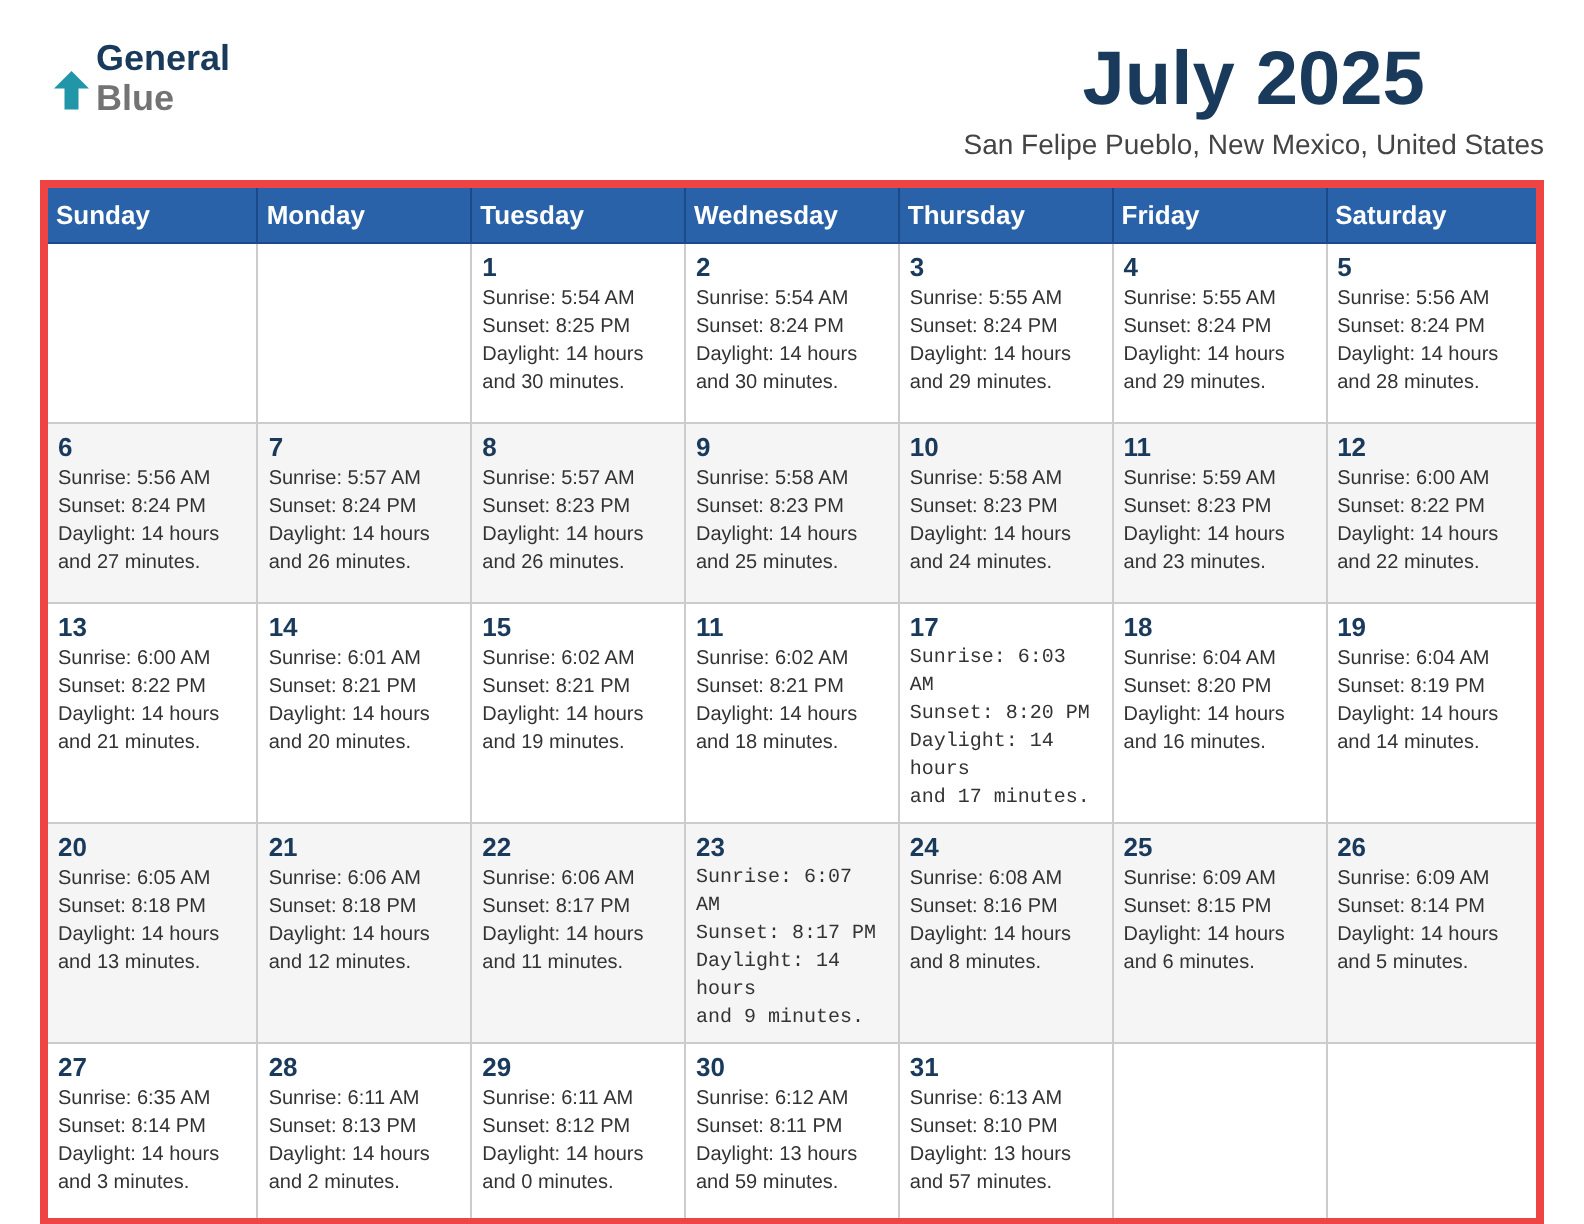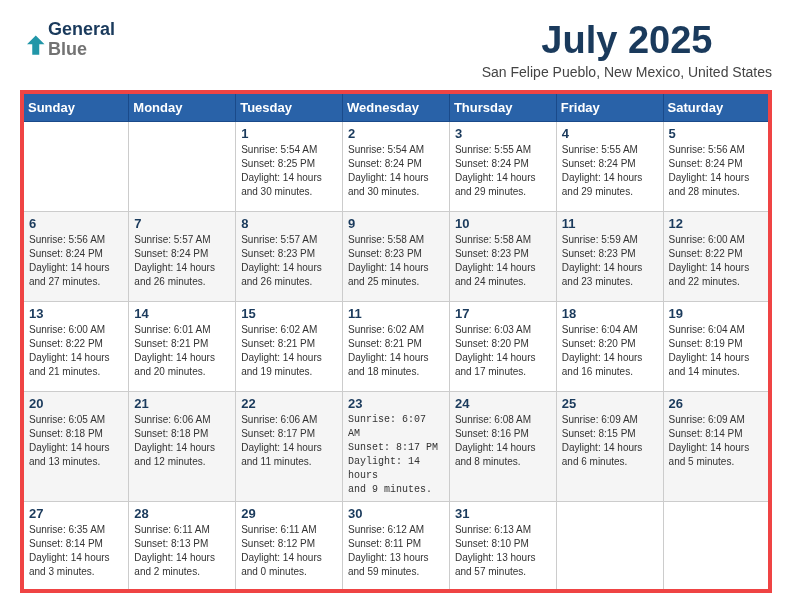--- a/index.html
+++ b/index.html
@@ -238,21 +238,21 @@
         </td>
         <td>
           <span class="day-num">11</span>
           <div class="day-info" style="white-space: pre-line;">Sunrise: 6:02 AM
 Sunset: 8:21 PM
 Daylight: 14 hours
 and 18 minutes.</div>
         </td>
         <td>
           <span class="day-num">17</span>
-          <div class="day-info" style="white-space: pre-line;">Sunrise: 6:03 AM
+          <div class="day-info" style="white-space: pre-line; font-family: Liberation Mono, monospace;">Sunrise: 6:03 AM
 Sunset: 8:20 PM
 Daylight: 14 hours
 and 17 minutes.</div>
         </td>
         <td>
           <span class="day-num">18</span>
           <div class="day-info" style="white-space: pre-line;">Sunrise: 6:04 AM
 Sunset: 8:20 PM
 Daylight: 14 hours
 and 16 minutes.</div>

